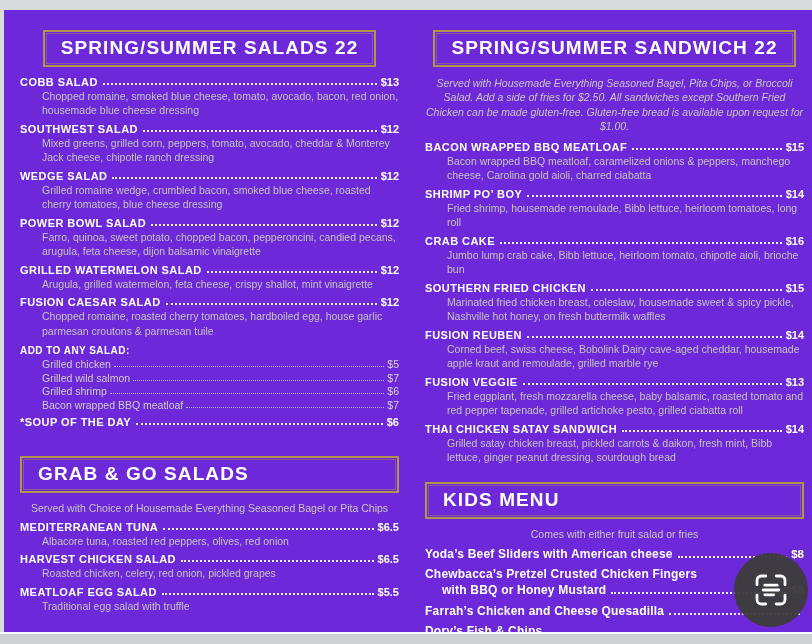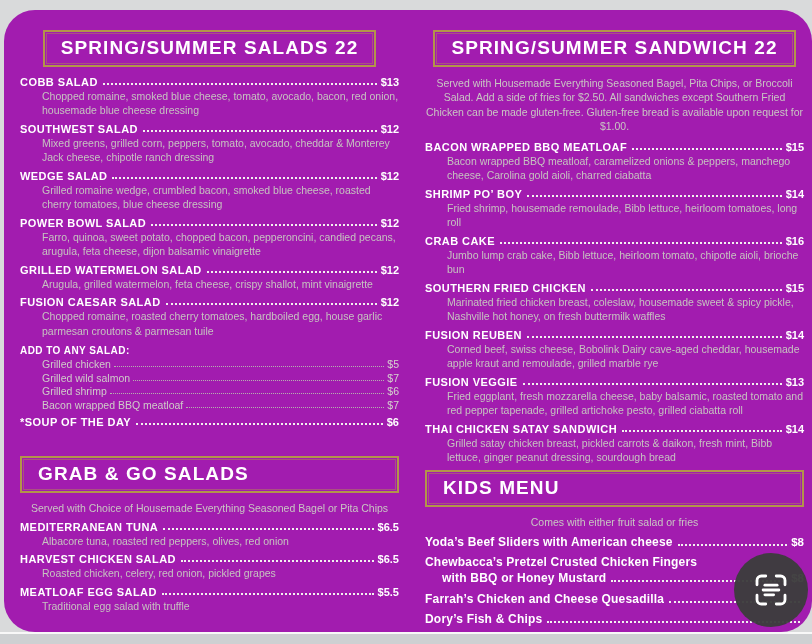--- a/index.html
+++ b/index.html
@@ -4,46 +4,46 @@
 <style>
   html,body{margin:0;padding:0;}
   body{
     width:812px;height:644px;position:relative;overflow:hidden;
     background:#d9dadb;
     font-family:"Liberation Sans", sans-serif;
     -webkit-font-smoothing:antialiased;
   }
   .menu-card{
     position:absolute;left:4px;top:10px;right:0;bottom:12px;
-    background:#a21caf;
+    background:#6d28d9;
     display:flex;
     padding:10px 8px 6px 16px;
     gap:26px;
     box-sizing:border-box;
-    border-radius:31px;
   }
   .col{flex:1;display:flex;flex-direction:column;min-width:0;}
   .hbox{
     align-self:center;position:relative;
     border:2px solid #b3944a;
     padding:5px 16px 6px;
     margin:10px 0 9px;
   }
   .hbox::after{
     content:"";position:absolute;inset:1px;
     border:1px solid rgba(179,148,74,.45);
     pointer-events:none;
   }
   .hbox .htxt{
     color:#fff;font-weight:bold;font-size:19px;letter-spacing:1.1px;
     white-space:nowrap;
   }
   .intro{
     color:#c9c6c3;font-size:10.5px;line-height:1.38;text-align:center;
     margin:0 0 7px;
+    font-style:italic;
   }
   .item{margin-bottom:5px;}
   .row{display:flex;align-items:baseline;}
   .nm{
     color:#fff;font-weight:bold;font-size:11px;letter-spacing:.45px;
     white-space:nowrap;
     text-align:right;
   }
   .dots{
     flex:1;min-width:8px;align-self:flex-end;
@@ -280,21 +280,21 @@
     <div class="item">
       <div class="row">
           <span class="nm">THAI CHICKEN SATAY SANDWICH</span>
           <span class="dots"></span>
           <span class="pr">$14</span>
         </div>
       <div class="desc">Grilled satay chicken breast, pickled carrots &amp; daikon, fresh mint, Bibb lettuce, ginger peanut dressing, sourdough bread</div>
     </div>
 
     <div class="bottom">
-      <div class="hbox" style="margin-top:0;">
+      <div class="hbox" style="margin-top:12px;">
         <span class="htxt">KIDS MENU</span>
       </div>
       <div class="note">Comes with either fruit salad or fries</div>
 
       <div class="krow">
         <span class="knm">Yoda’s Beef Sliders with American cheese</span>
           <span class="dots"></span>
           <span class="kpr">$8</span>
       </div>
       <div class="krow k-line1">

